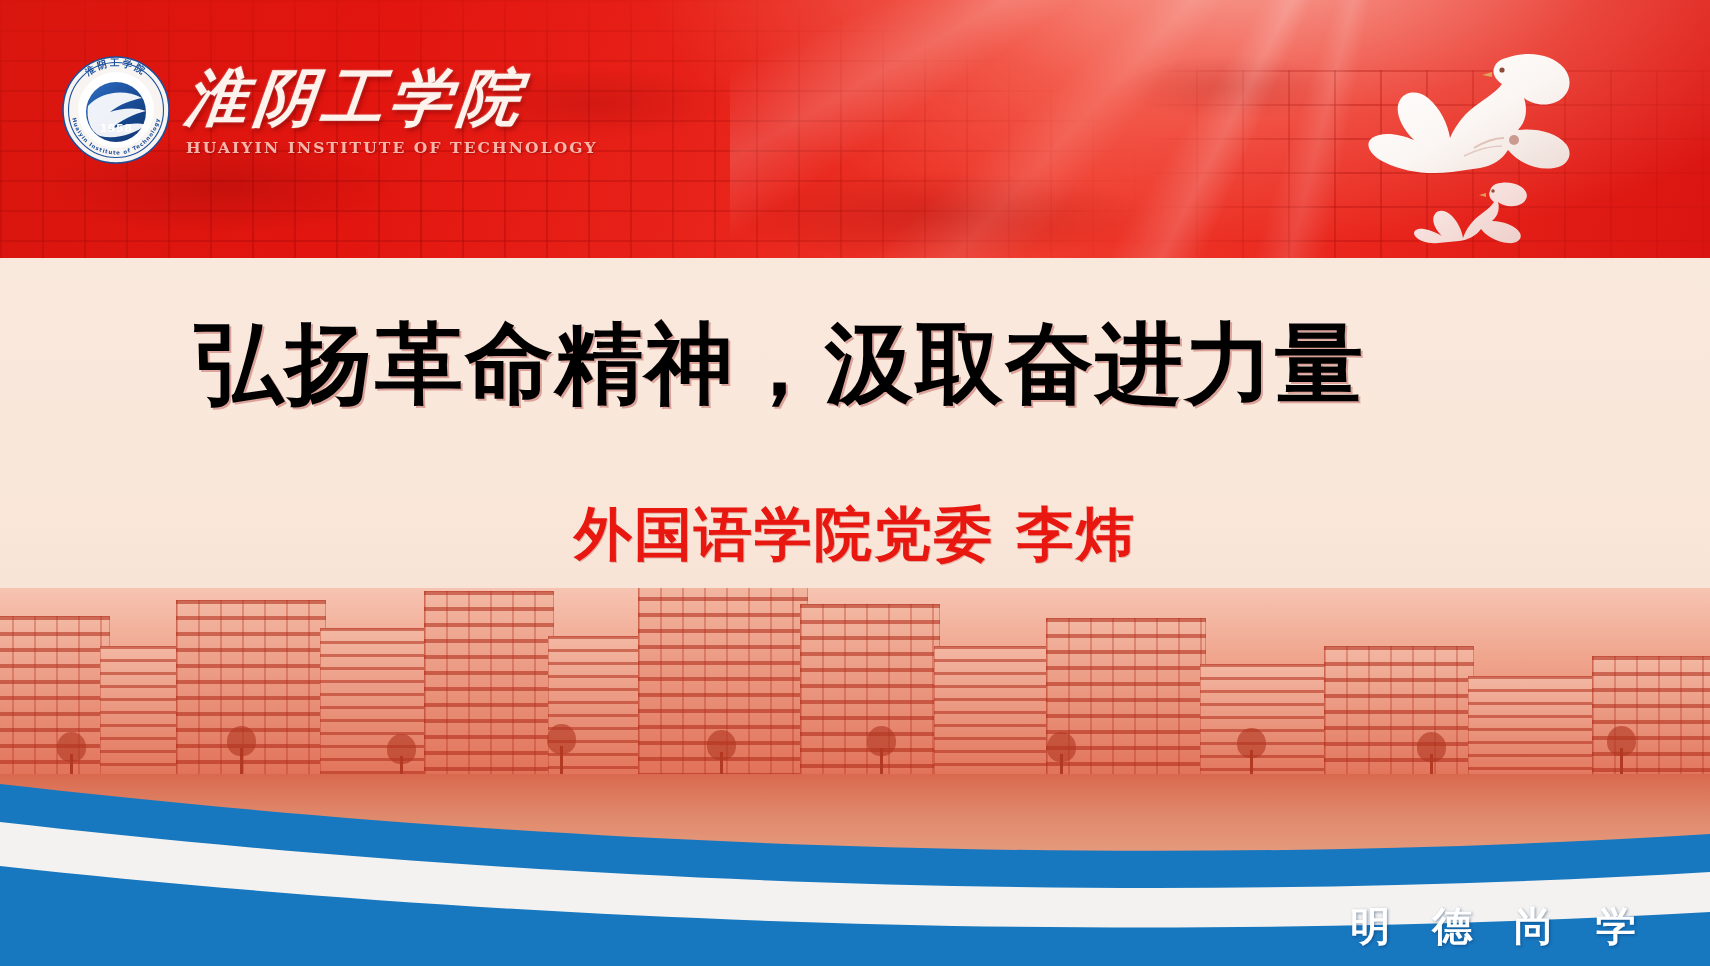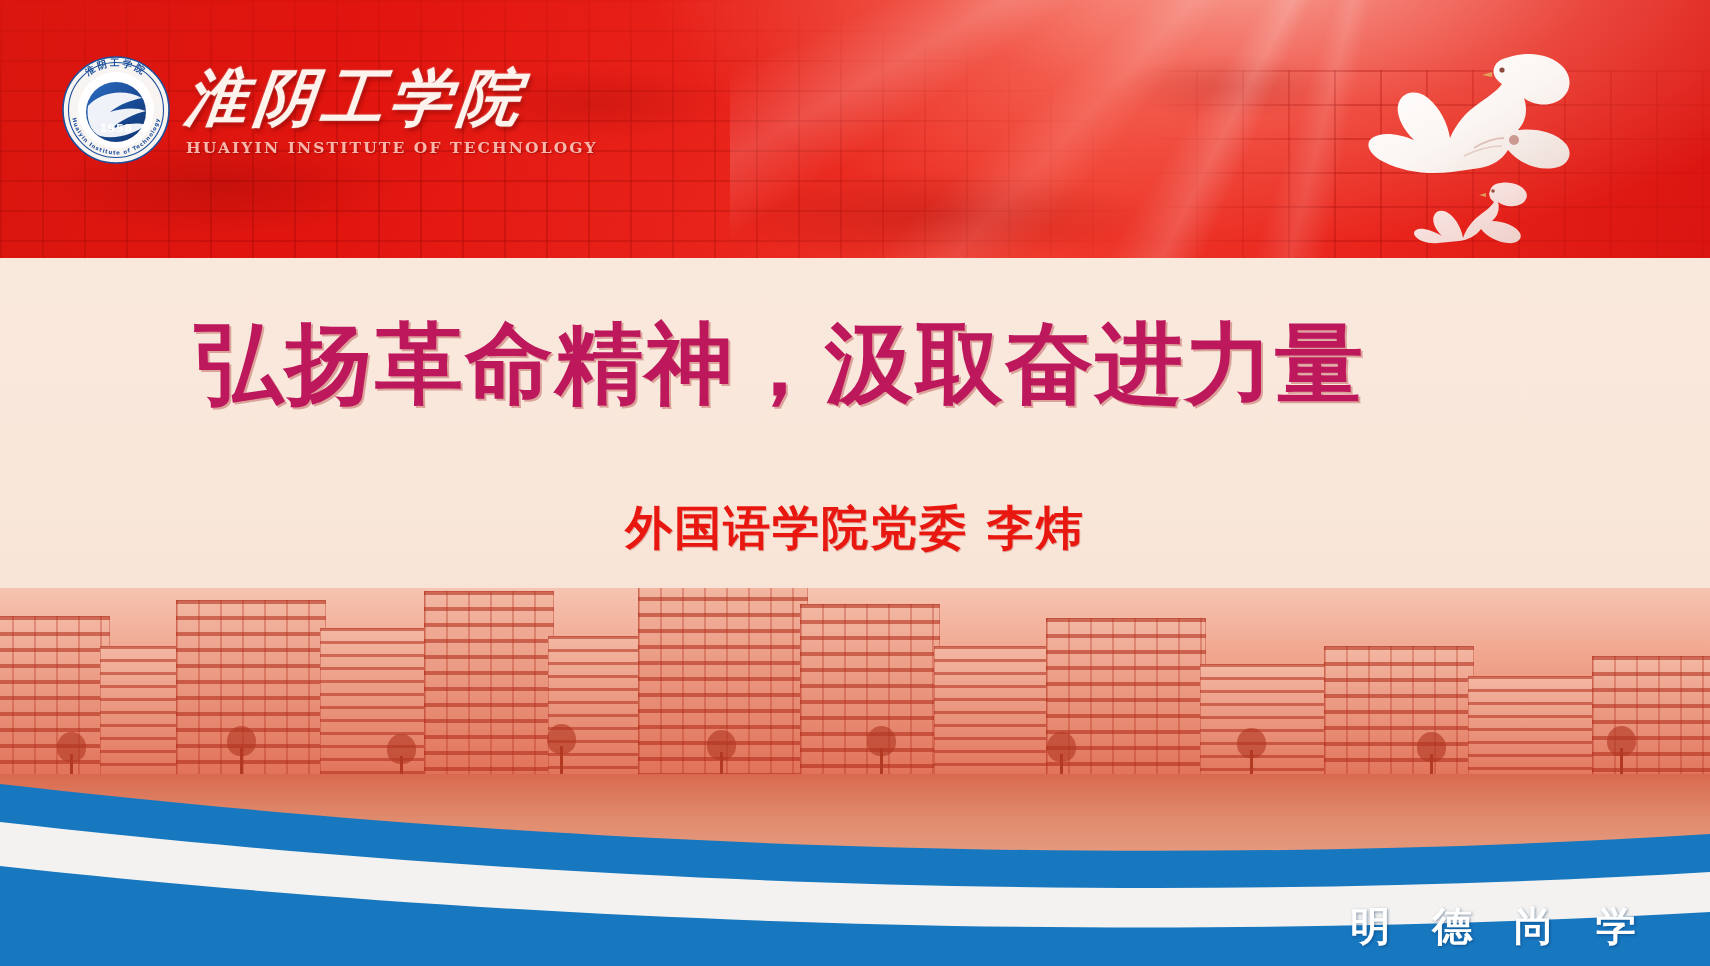--- a/index.html
+++ b/index.html
@@ -117,29 +117,29 @@
   .title-band {
     position:absolute; left:0; top:258px;
     width:1710px; height:330px;
     background:linear-gradient(to bottom,#f9e8dc 0%, #f9e7da 72%, #f8e4d6 100%);
   }
   .main-title {
     position:absolute; left:0; top:316px; width:1560px;
     text-align:center;
     font-family:"DejaVu Sans","Liberation Sans",sans-serif;
     font-size:88px; font-weight:700; letter-spacing:2px;
-    color:#be185d; line-height:1.1;
+    color:#000000; line-height:1.1;
     text-shadow:2px 2px 0 rgba(150,0,0,.30);
     z-index:7;
   }
   .sub-title {
     position:absolute; left:0; top:500px; width:1710px;
     text-align:center;
     font-family:"DejaVu Sans","Liberation Sans",sans-serif;
-    font-size:47px; font-weight:700; letter-spacing:2px;
+    font-size:58px; font-weight:700; letter-spacing:2px;
     color:#e8170f; line-height:1.2;
     text-shadow:1px 1px 0 rgba(150,0,0,.25);
     z-index:7;
   }
 
   
   .campus {
     position:absolute; left:0; top:588px;
     width:1710px; height:378px;
     overflow:hidden;

